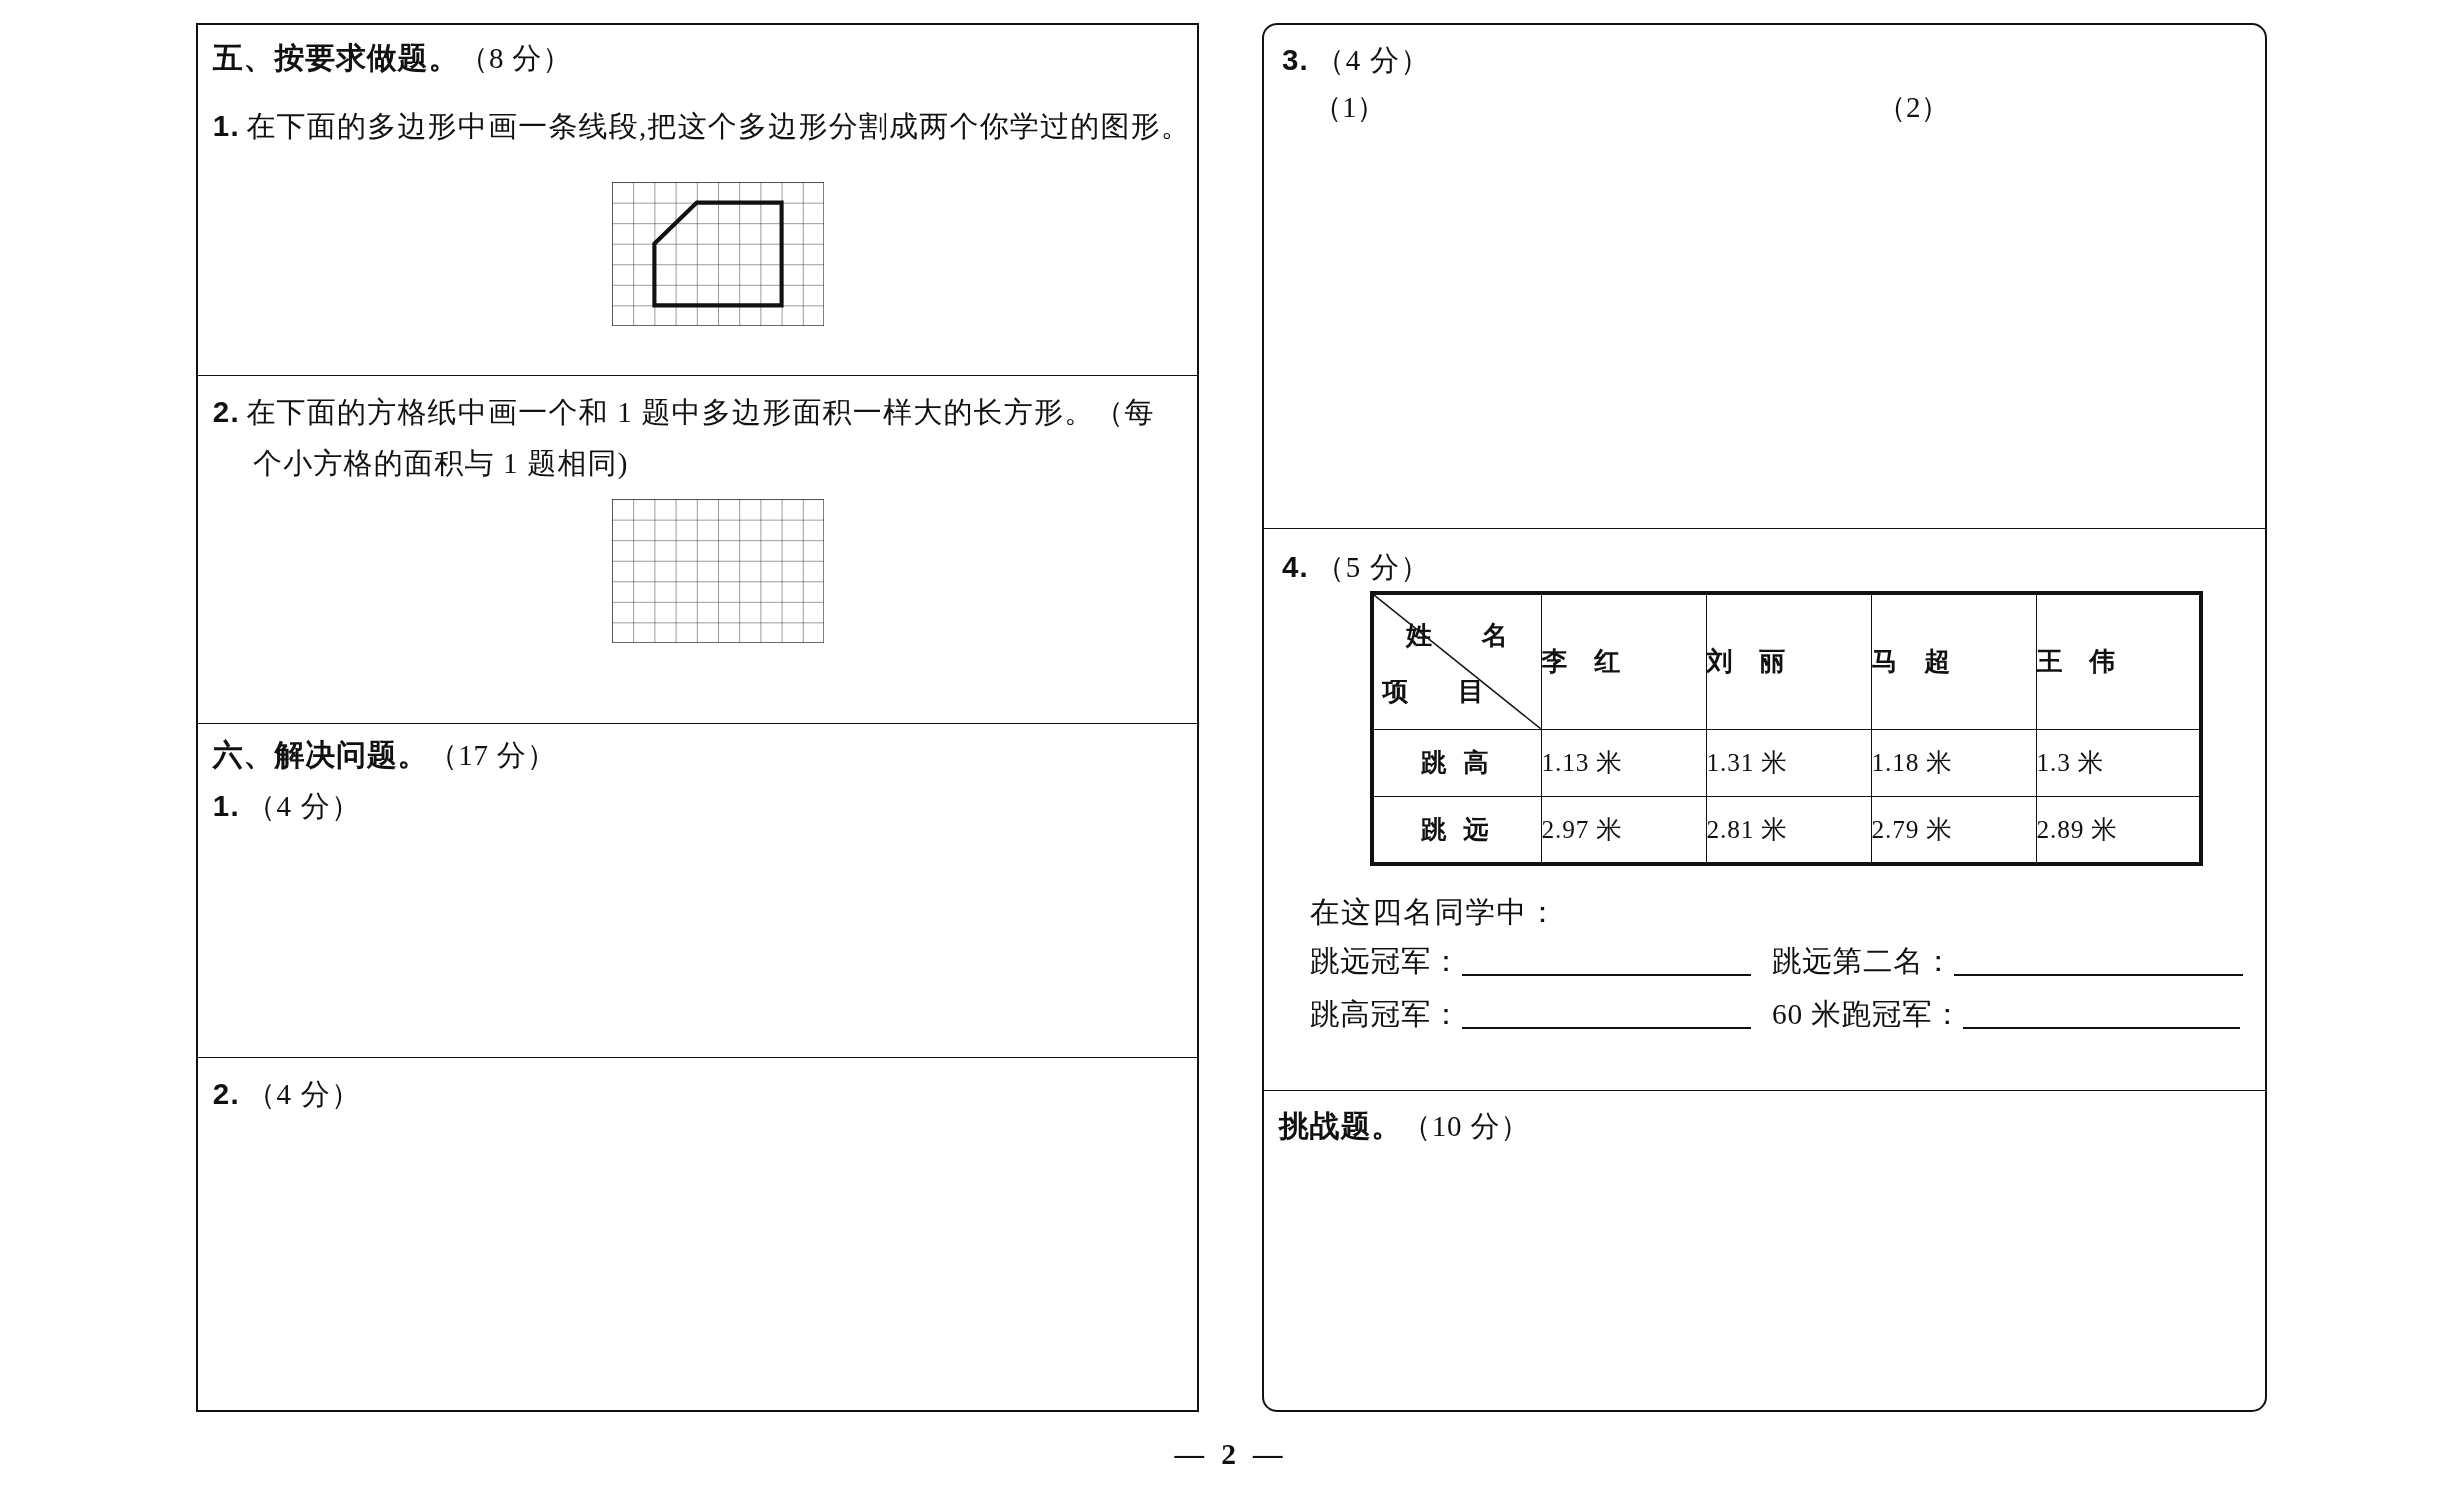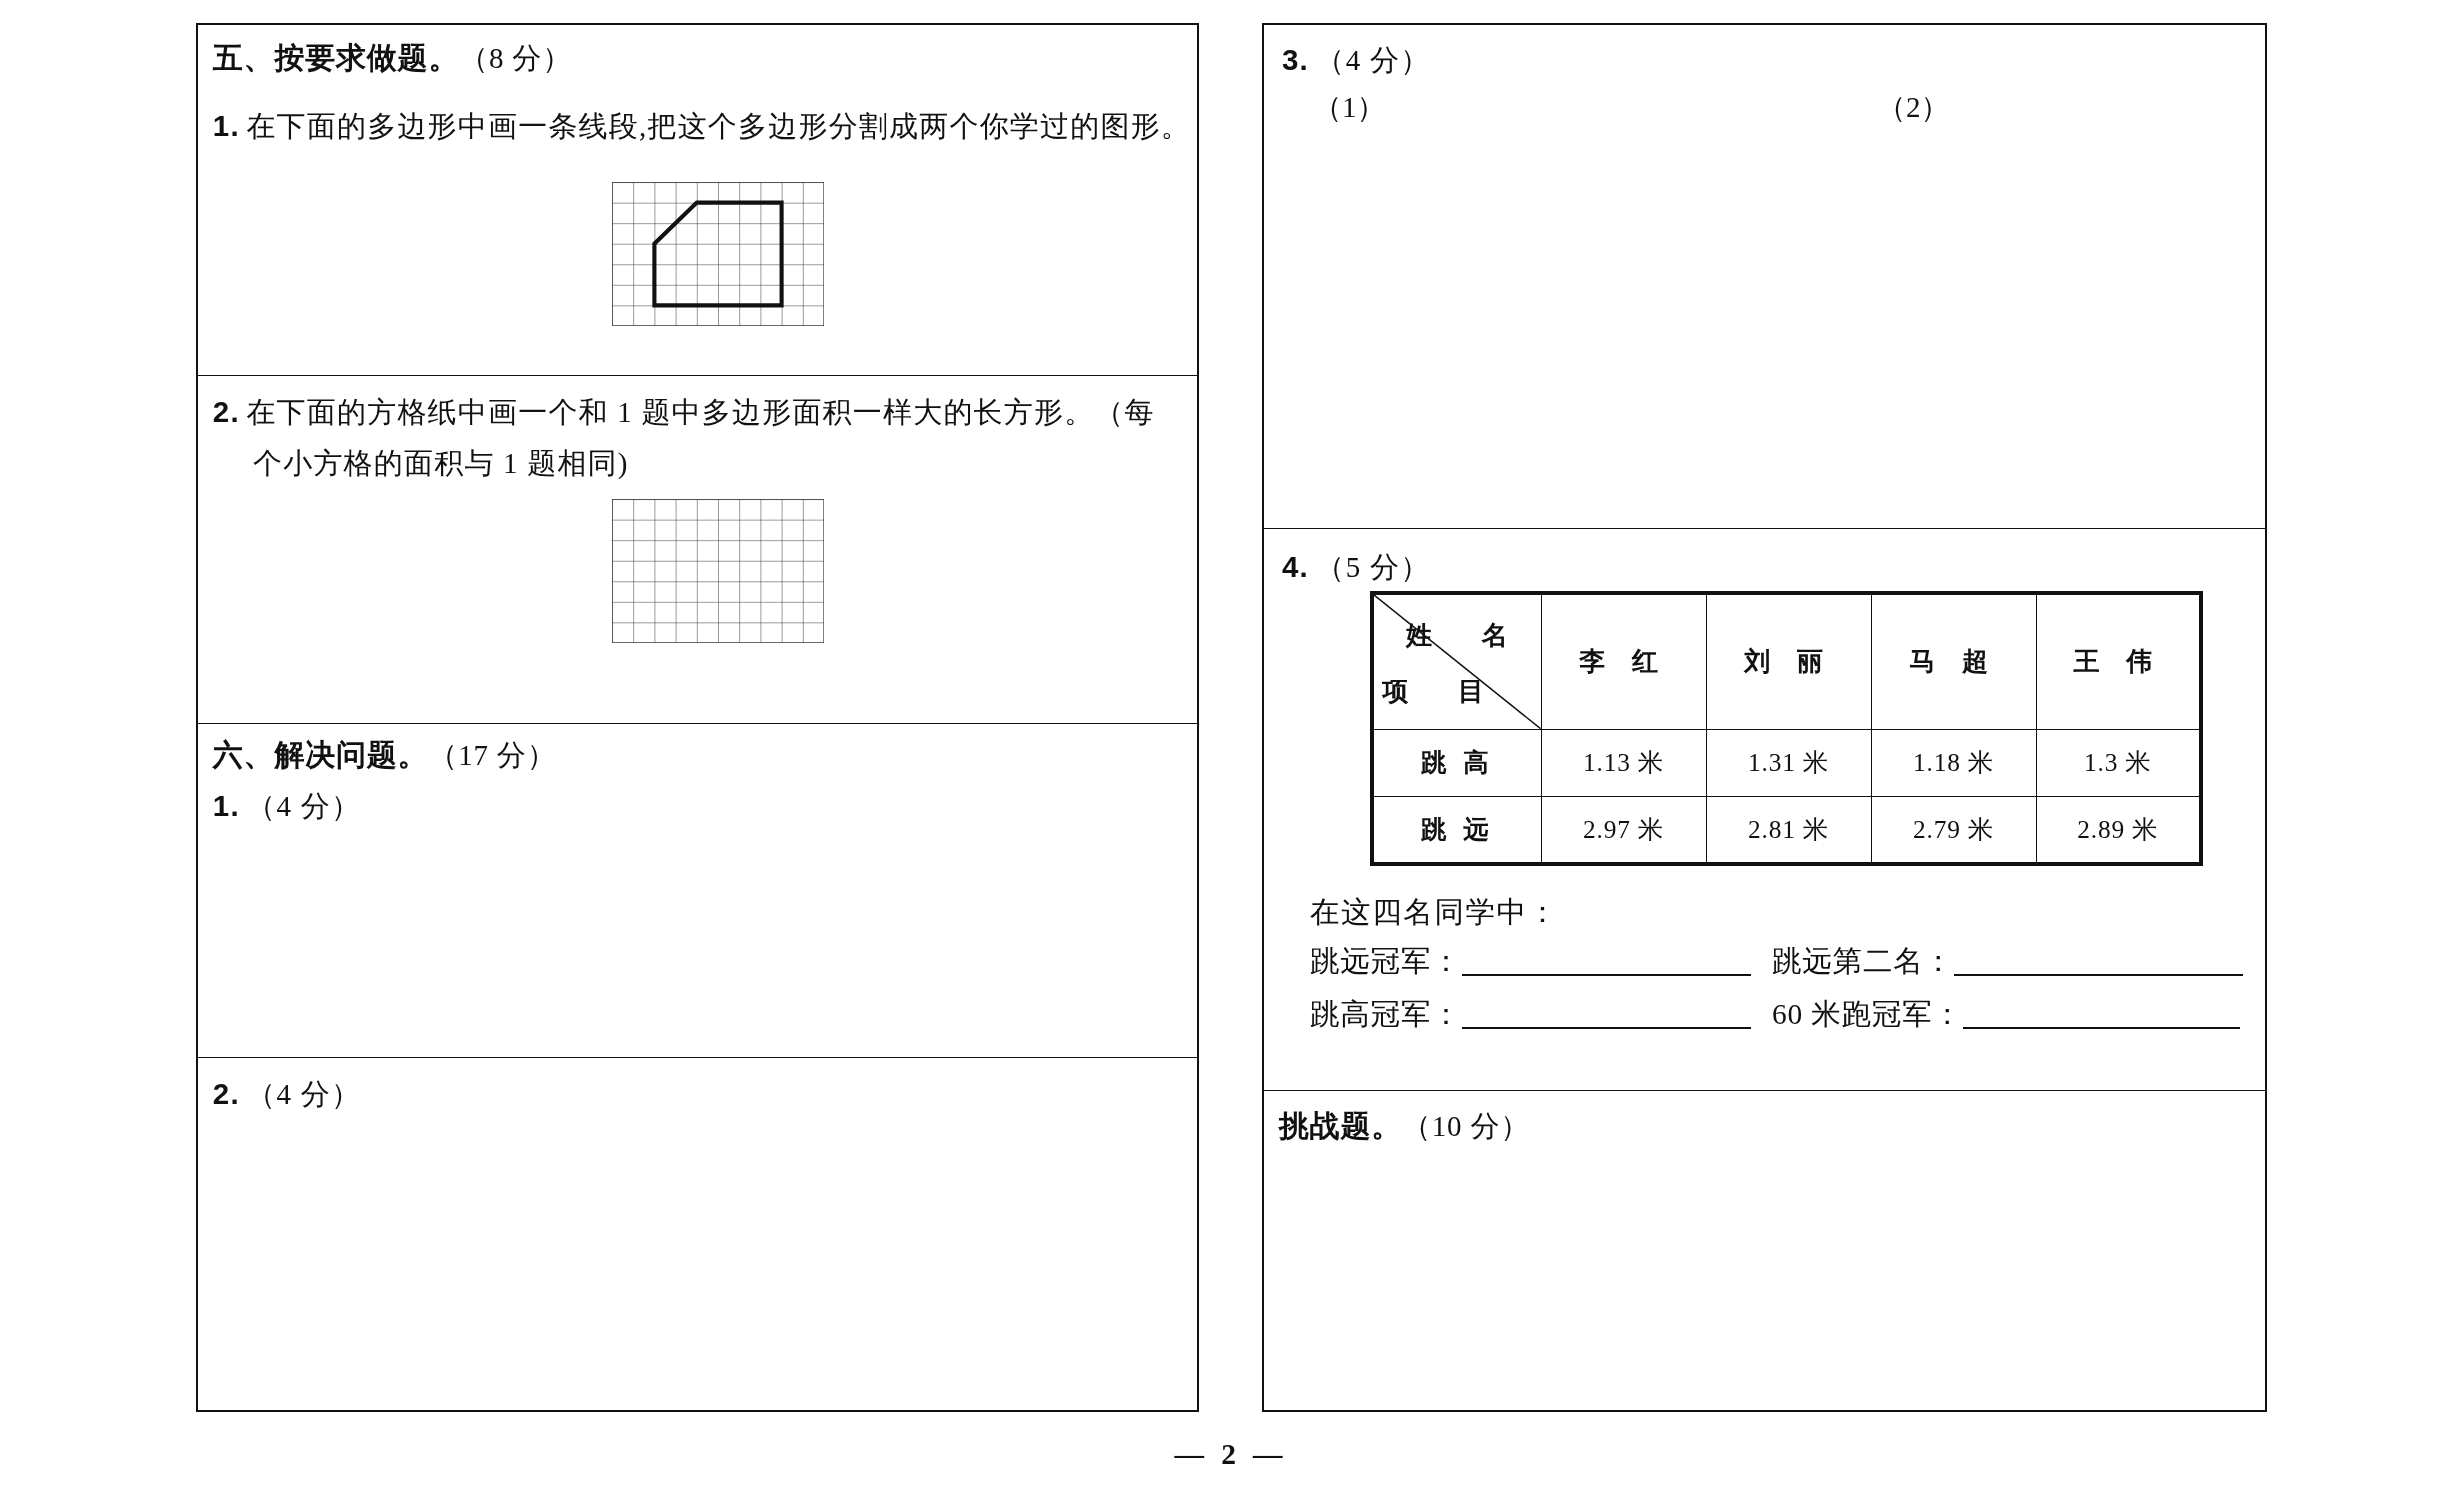--- a/index.html
+++ b/index.html
@@ -9,42 +9,41 @@
     font-family:"Liberation Serif", serif;
     color:#111111;
   }
   .sheet { position:absolute; left:0; top:0; width:2462px; height:1506px; background:#ffffff;padding-left:35px; }
 
   .page-box {
     position:absolute; top:23px; height:1389px;
     border:2.5px solid #111111; background:#ffffff;
   }
   .box-left  { left:196px;  width:1003px; }
-  .box-right { left:1262px; width:1005px; }
+  .box-right { left:1262px; width:1005px;border-radius:15px; }
 
   .divider { position:absolute; left:0; width:100%; border-top:1.6px solid #111111; }
 
   .abs { position:absolute; }
 
   .heading { font-family:"Liberation Sans", sans-serif; font-weight:bold; font-size:30px; letter-spacing:0.8px; white-space:nowrap; }
   .heading .score { font-family:"Liberation Serif", serif; font-weight:normal; font-size:29px; }
 
   .qline { font-size:29px; white-space:nowrap; letter-spacing:1.2px; }
   .qnum  { font-family:"Liberation Sans", sans-serif; font-weight:bold; font-size:29.5px; padding-right:6.6px; }
   .qscore{ font-size:29px; }
 
   .subq { font-size:29px; }
 
   .grid-fig { position:absolute; }
 
   
   .score-table {
     position:absolute; border-collapse:collapse;
     border:4.1px solid #111111; table-layout:fixed;
-    text-align:center;
   }
   .score-table td, .score-table th { border:1.6px solid #111111; }
   .score-table .head-row { height:109px; }
   .score-table .data-row { height:54px; }
   .col-name {
     font-family:"Liberation Sans", sans-serif; font-weight:bold;
     font-size:26px; letter-spacing:9.8px;
   }
   .row-label {
     font-family:"Liberation Sans", sans-serif; font-weight:bold;

